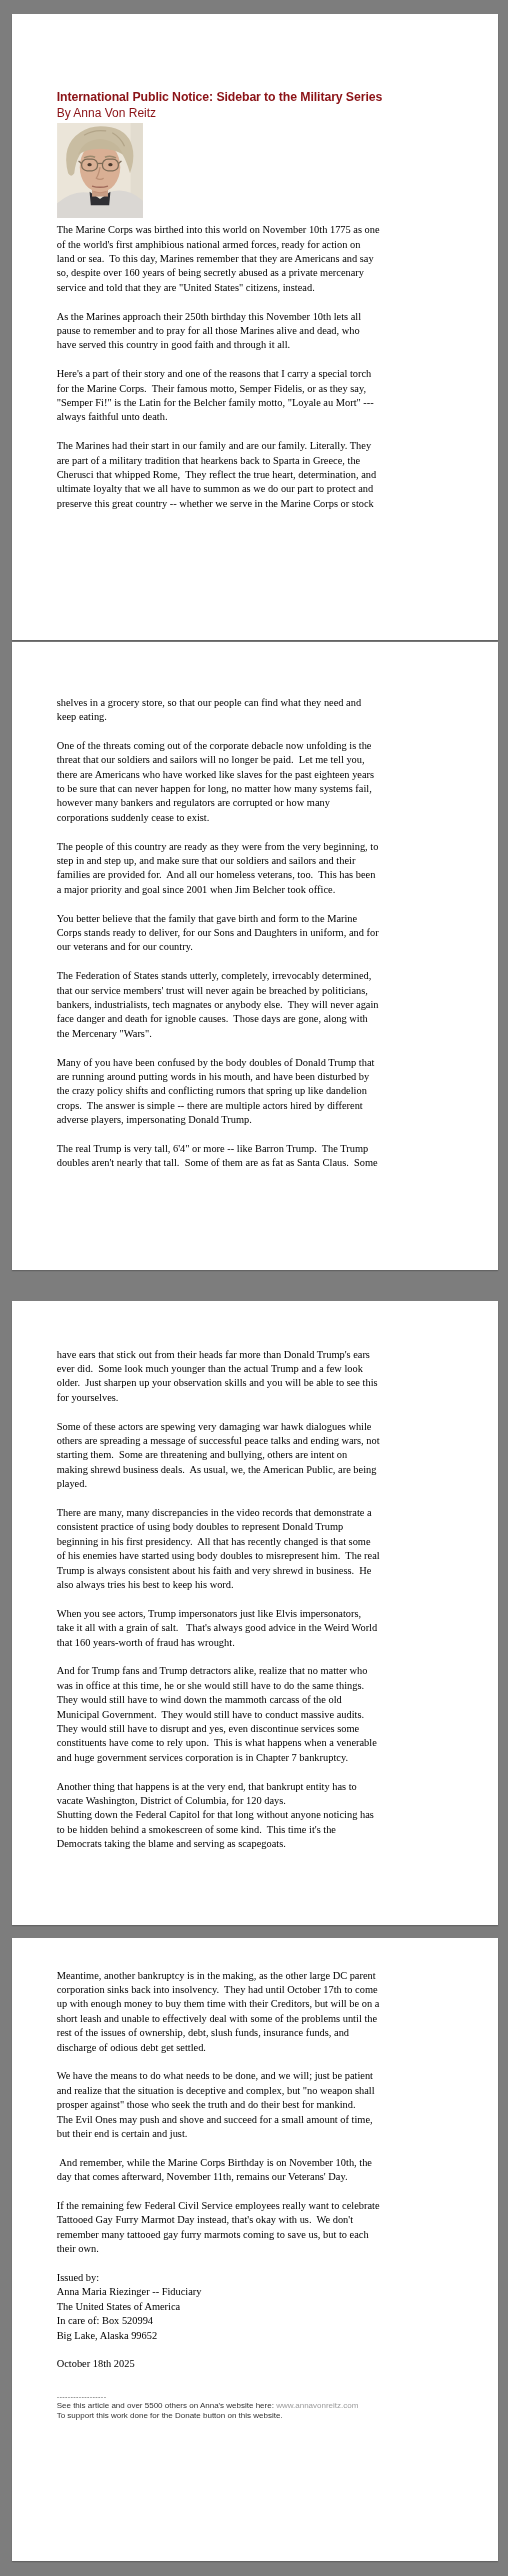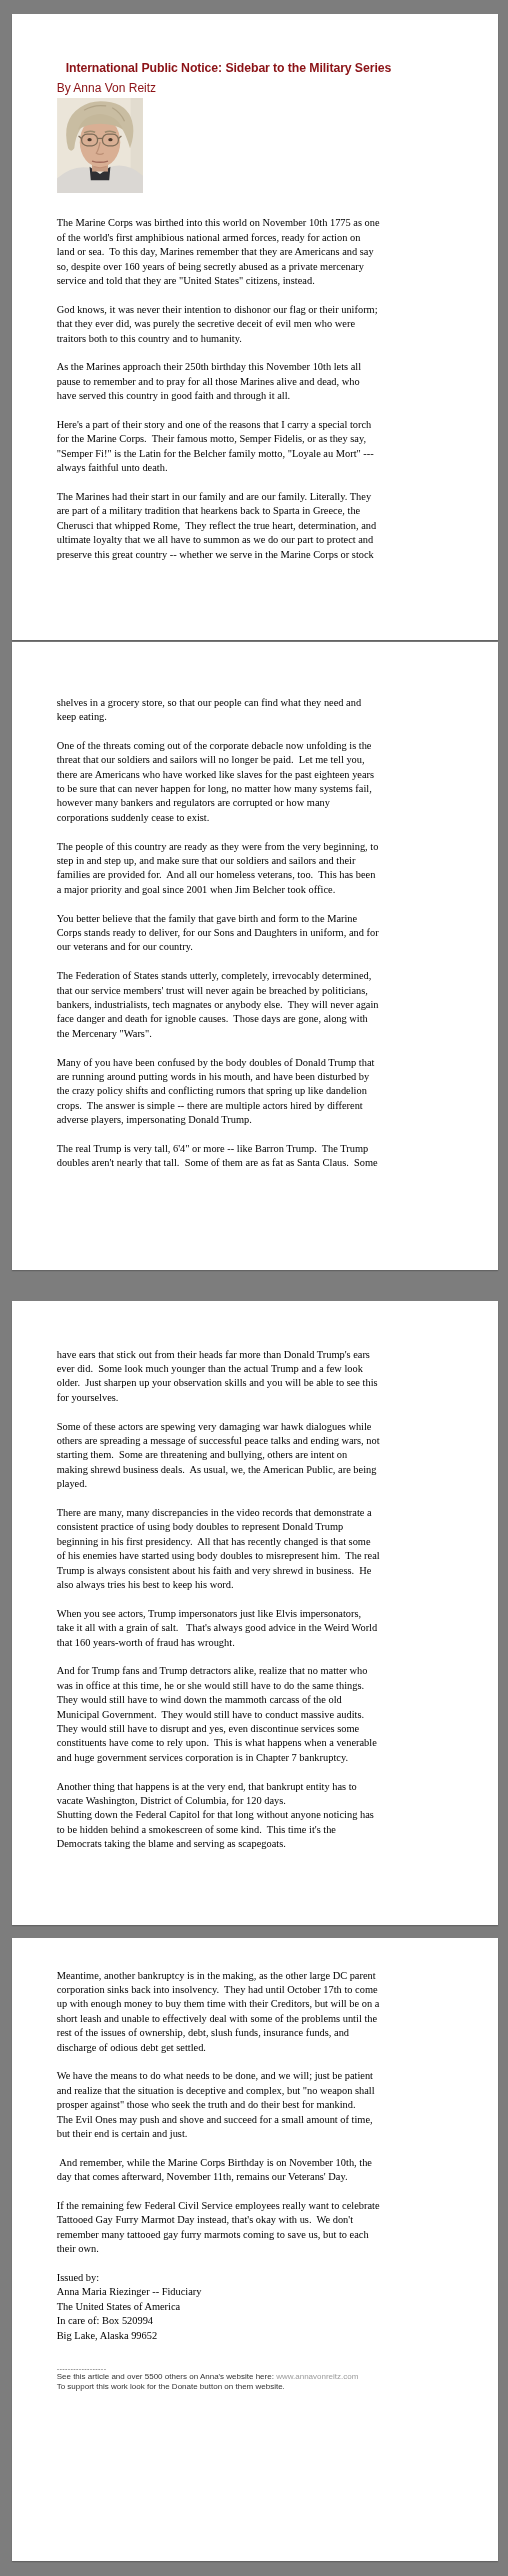--- a/index.html
+++ b/index.html
@@ -18,39 +18,39 @@
     overflow: hidden;
     box-shadow: 0 0.6px 1.2px rgba(0,0,0,0.25);
   }
   .page1 { height: 626px; margin-top: 13.5px; }
   .page2 { height: 628px; margin-top: 2px; padding-top: 54px; }
   .page3 { height: 624px; margin-top: 31px; padding-top: 47px; }
   .page4 { height: 623px; margin-top: 13px; padding-top: 31px; }
   .bottom-spacer { height: 21.5px; }
 
   h1.title {
-    margin: 9px;
-    padding-top: 38px;
+    margin: 0;
+    padding-top: 76px;
     font: bold 12.3px/14.7px "Liberation Sans", "DejaVu Sans", sans-serif;
     color: #8b1216;
     letter-spacing: -0.1px;
   }
   .byline {
     margin-top: 4.9px;
     font-size: 12px;
     line-height: 9.2px;
     color: #8b1216;
   }
   .photo {
     display: block;
     margin-top: 4.9px;
     width: 86px;
     height: 95px;
   }
-  .paras { margin-top: 23px; }
+  .paras { margin-top: 5px; }
   .page2 .paras, .page3 .paras, .page4 .paras { margin-top: 0; }
   .para {
     margin: 0 0 14.4px 0;
     font-family: "Liberation Serif", "DejaVu Serif", serif;
     font-size: 10.4px;
     line-height: 14.4px;
     color: #000000;
     white-space: pre-wrap;
   }
   .footer {
@@ -115,23 +115,20 @@
       <path d="M57 103 Q70 107 83 103" stroke="#a06a5a" stroke-width="2.5" fill="none"></path>
       <path d="M60 112 Q70 116 80 112" stroke="#c29077" stroke-width="1.5" fill="none"></path>
     </svg>
 
     <div class="paras">
         <p class="para">The Marine Corps was birthed into this world on November 10th 1775 as one
 of the world's first amphibious national armed forces, ready for action on
 land or sea.  To this day, Marines remember that they are Americans and say
 so, despite over 160 years of being secretly abused as a private mercenary
 service and told that they are "United States" citizens, instead.</p>
-        <p class="para">God knows, it was never their intention to dishonor our flag or their uniform;
-that they ever did, was purely the secretive deceit of evil men who were
-traitors both to this country and to humanity.</p>
         <p class="para">As the Marines approach their 250th birthday this November 10th lets all
 pause to remember and to pray for all those Marines alive and dead, who
 have served this country in good faith and through it all.</p>
         <p class="para">Here's a part of their story and one of the reasons that I carry a special torch
 for the Marine Corps.  Their famous motto, Semper Fidelis, or as they say,
 "Semper Fi!" is the Latin for the Belcher family motto, "Loyale au Mort" ---
 always faithful unto death.</p>
         <p class="para">The Marines had their start in our family and are our family. Literally. They
 are part of a military tradition that hearkens back to Sparta in Greece, the
 Cherusci that whipped Rome,  They reflect the true heart, determination, and
@@ -224,24 +221,25 @@
 day that comes afterward, November 11th, remains our Veterans' Day.</p>
         <p class="para">If the remaining few Federal Civil Service employees really want to celebrate
 Tattooed Gay Furry Marmot Day instead, that's okay with us.  We don't
 remember many tattooed gay furry marmots coming to save us, but to each
 their own.</p>
         <p class="para">Issued by:
 Anna Maria Riezinger -- Fiduciary
 The United States of America
 In care of: Box 520994
 Big Lake, Alaska 99652</p>
+        <p class="para">October 18th 2025</p>
       </div>
 
     <div class="footer">
       <div class="sep">------------------</div>
       <div class="fline"><span>See this article and over 5500 others on Anna's website here: </span><a class="flink" href="#">www.annavonreitz.com</a></div>
-      <div class="fline">To support this work look for the Donate button on them website.</div>
+      <div class="fline">To support this work done for the Donate button on this website.</div>
     </div>
   </section>
 
   <div class="bottom-spacer"></div>
 </div>
 
 
 </body></html>

